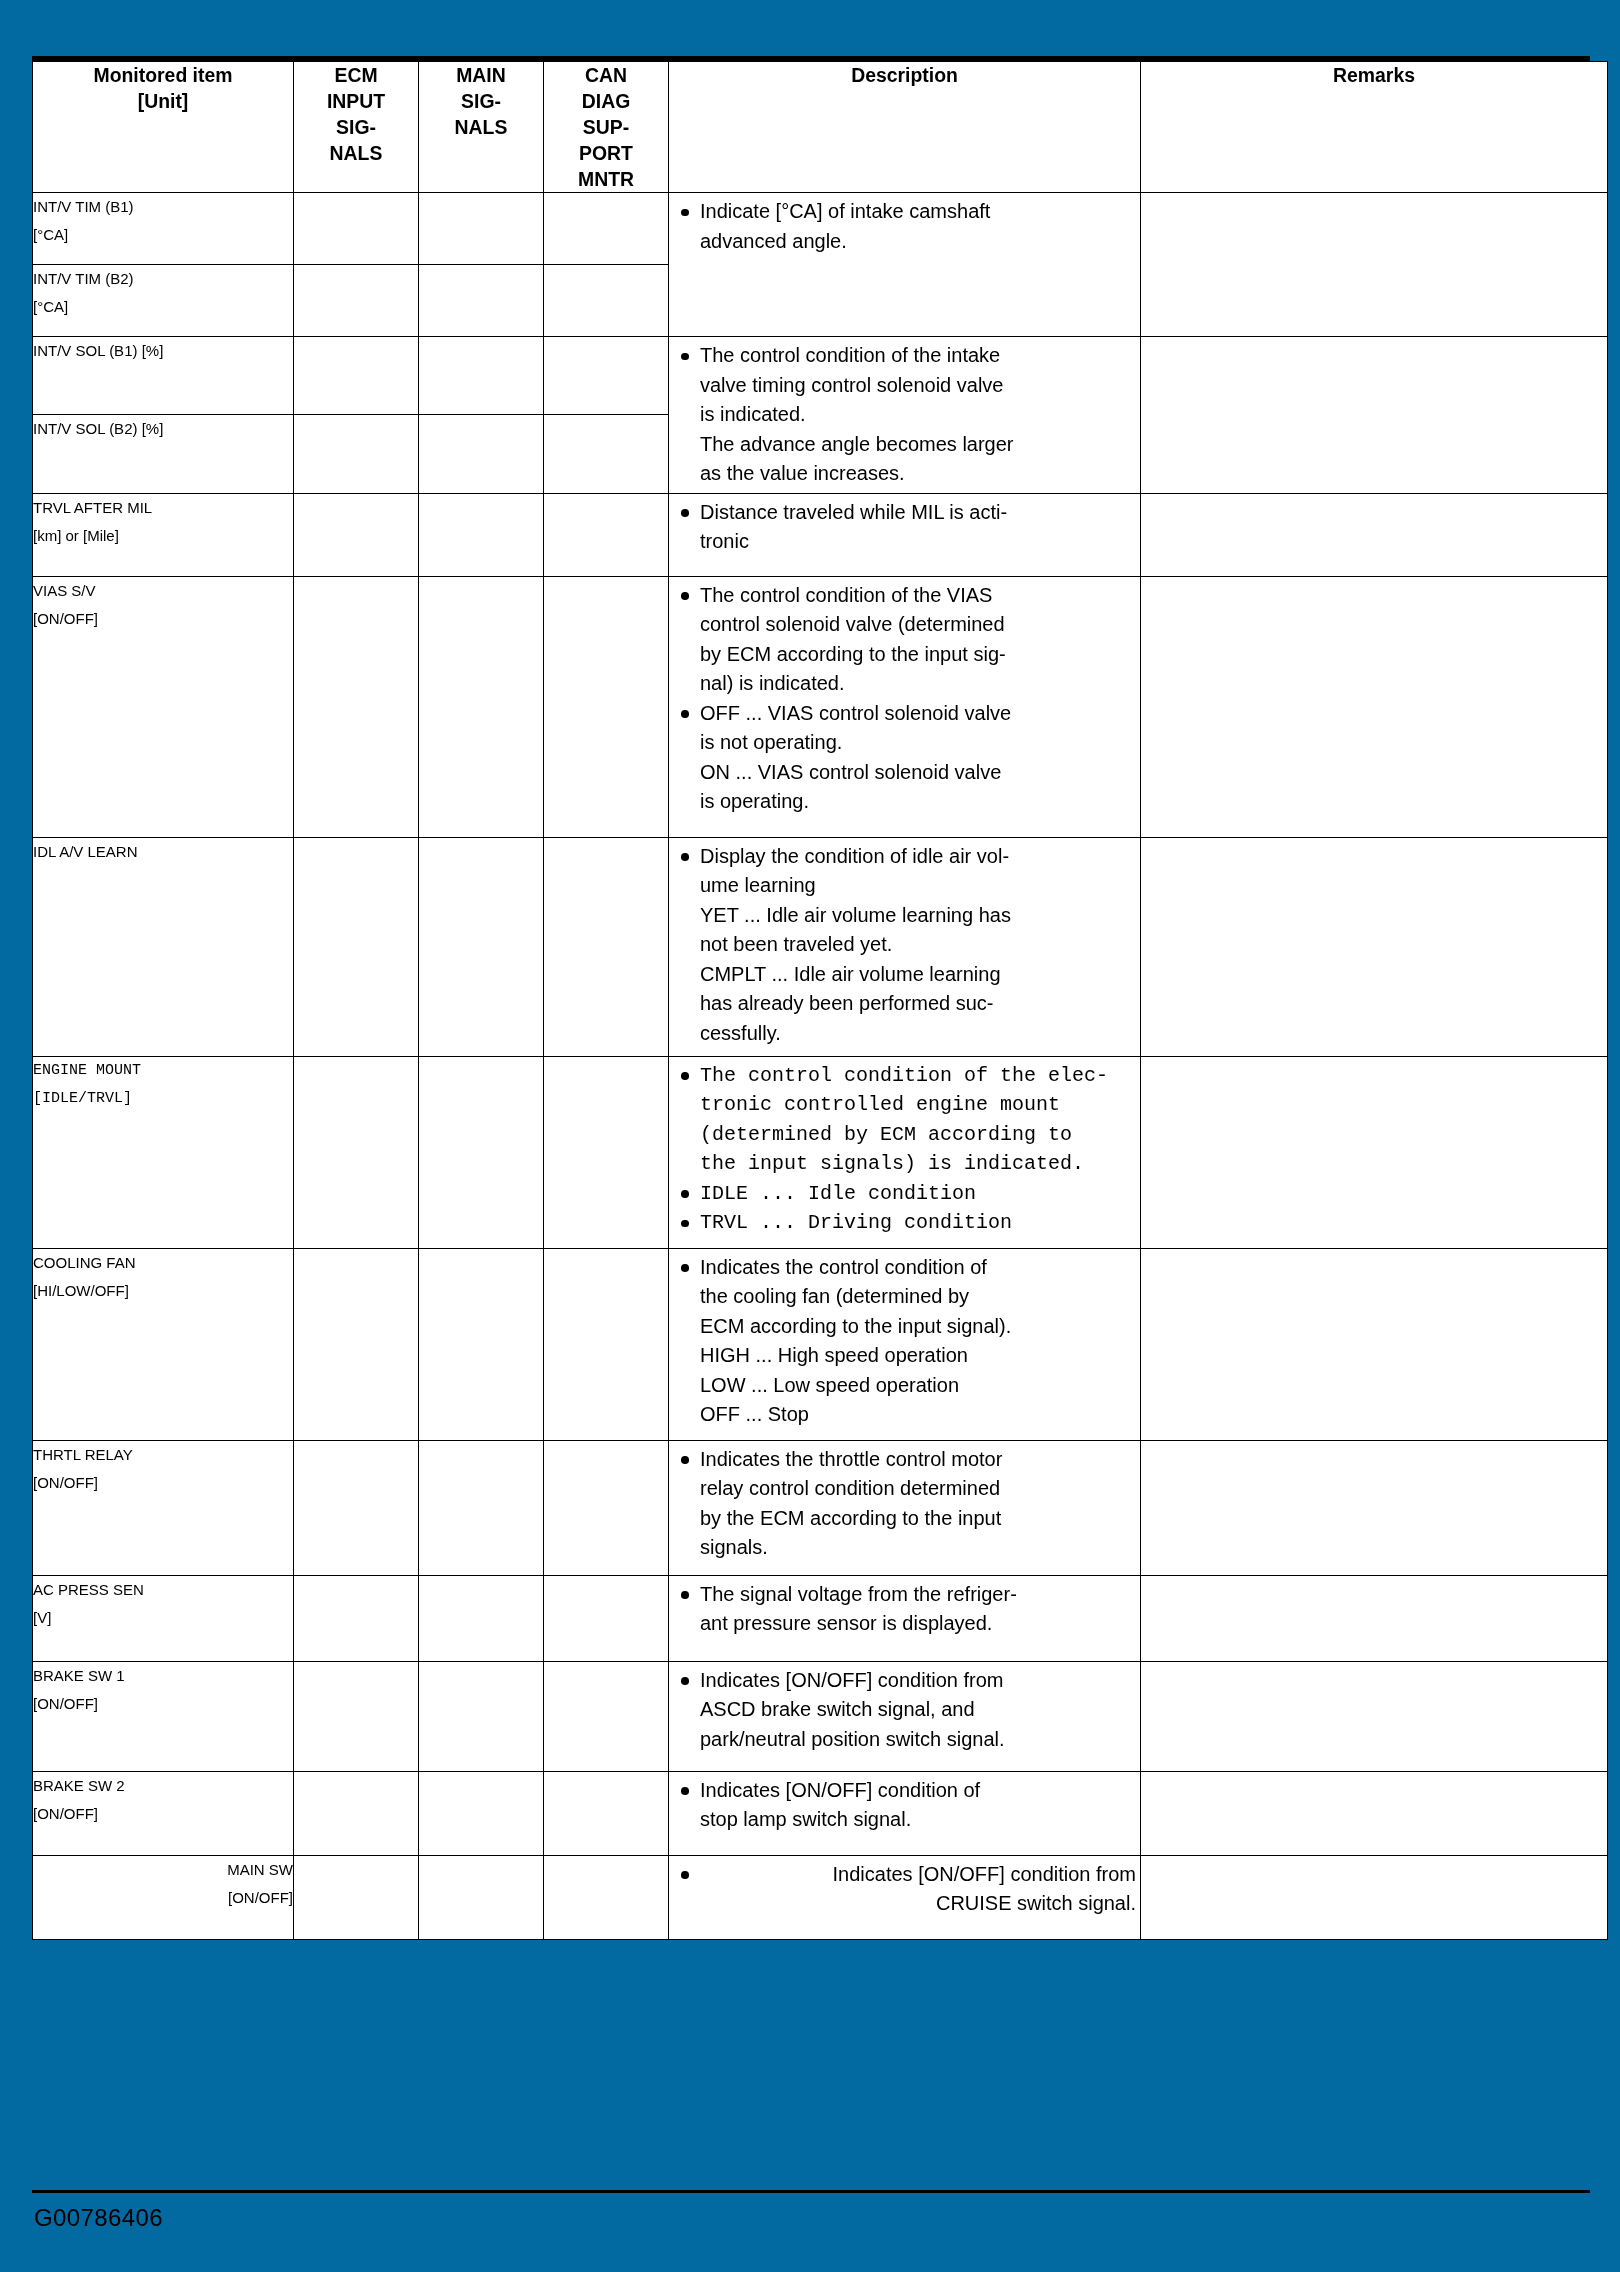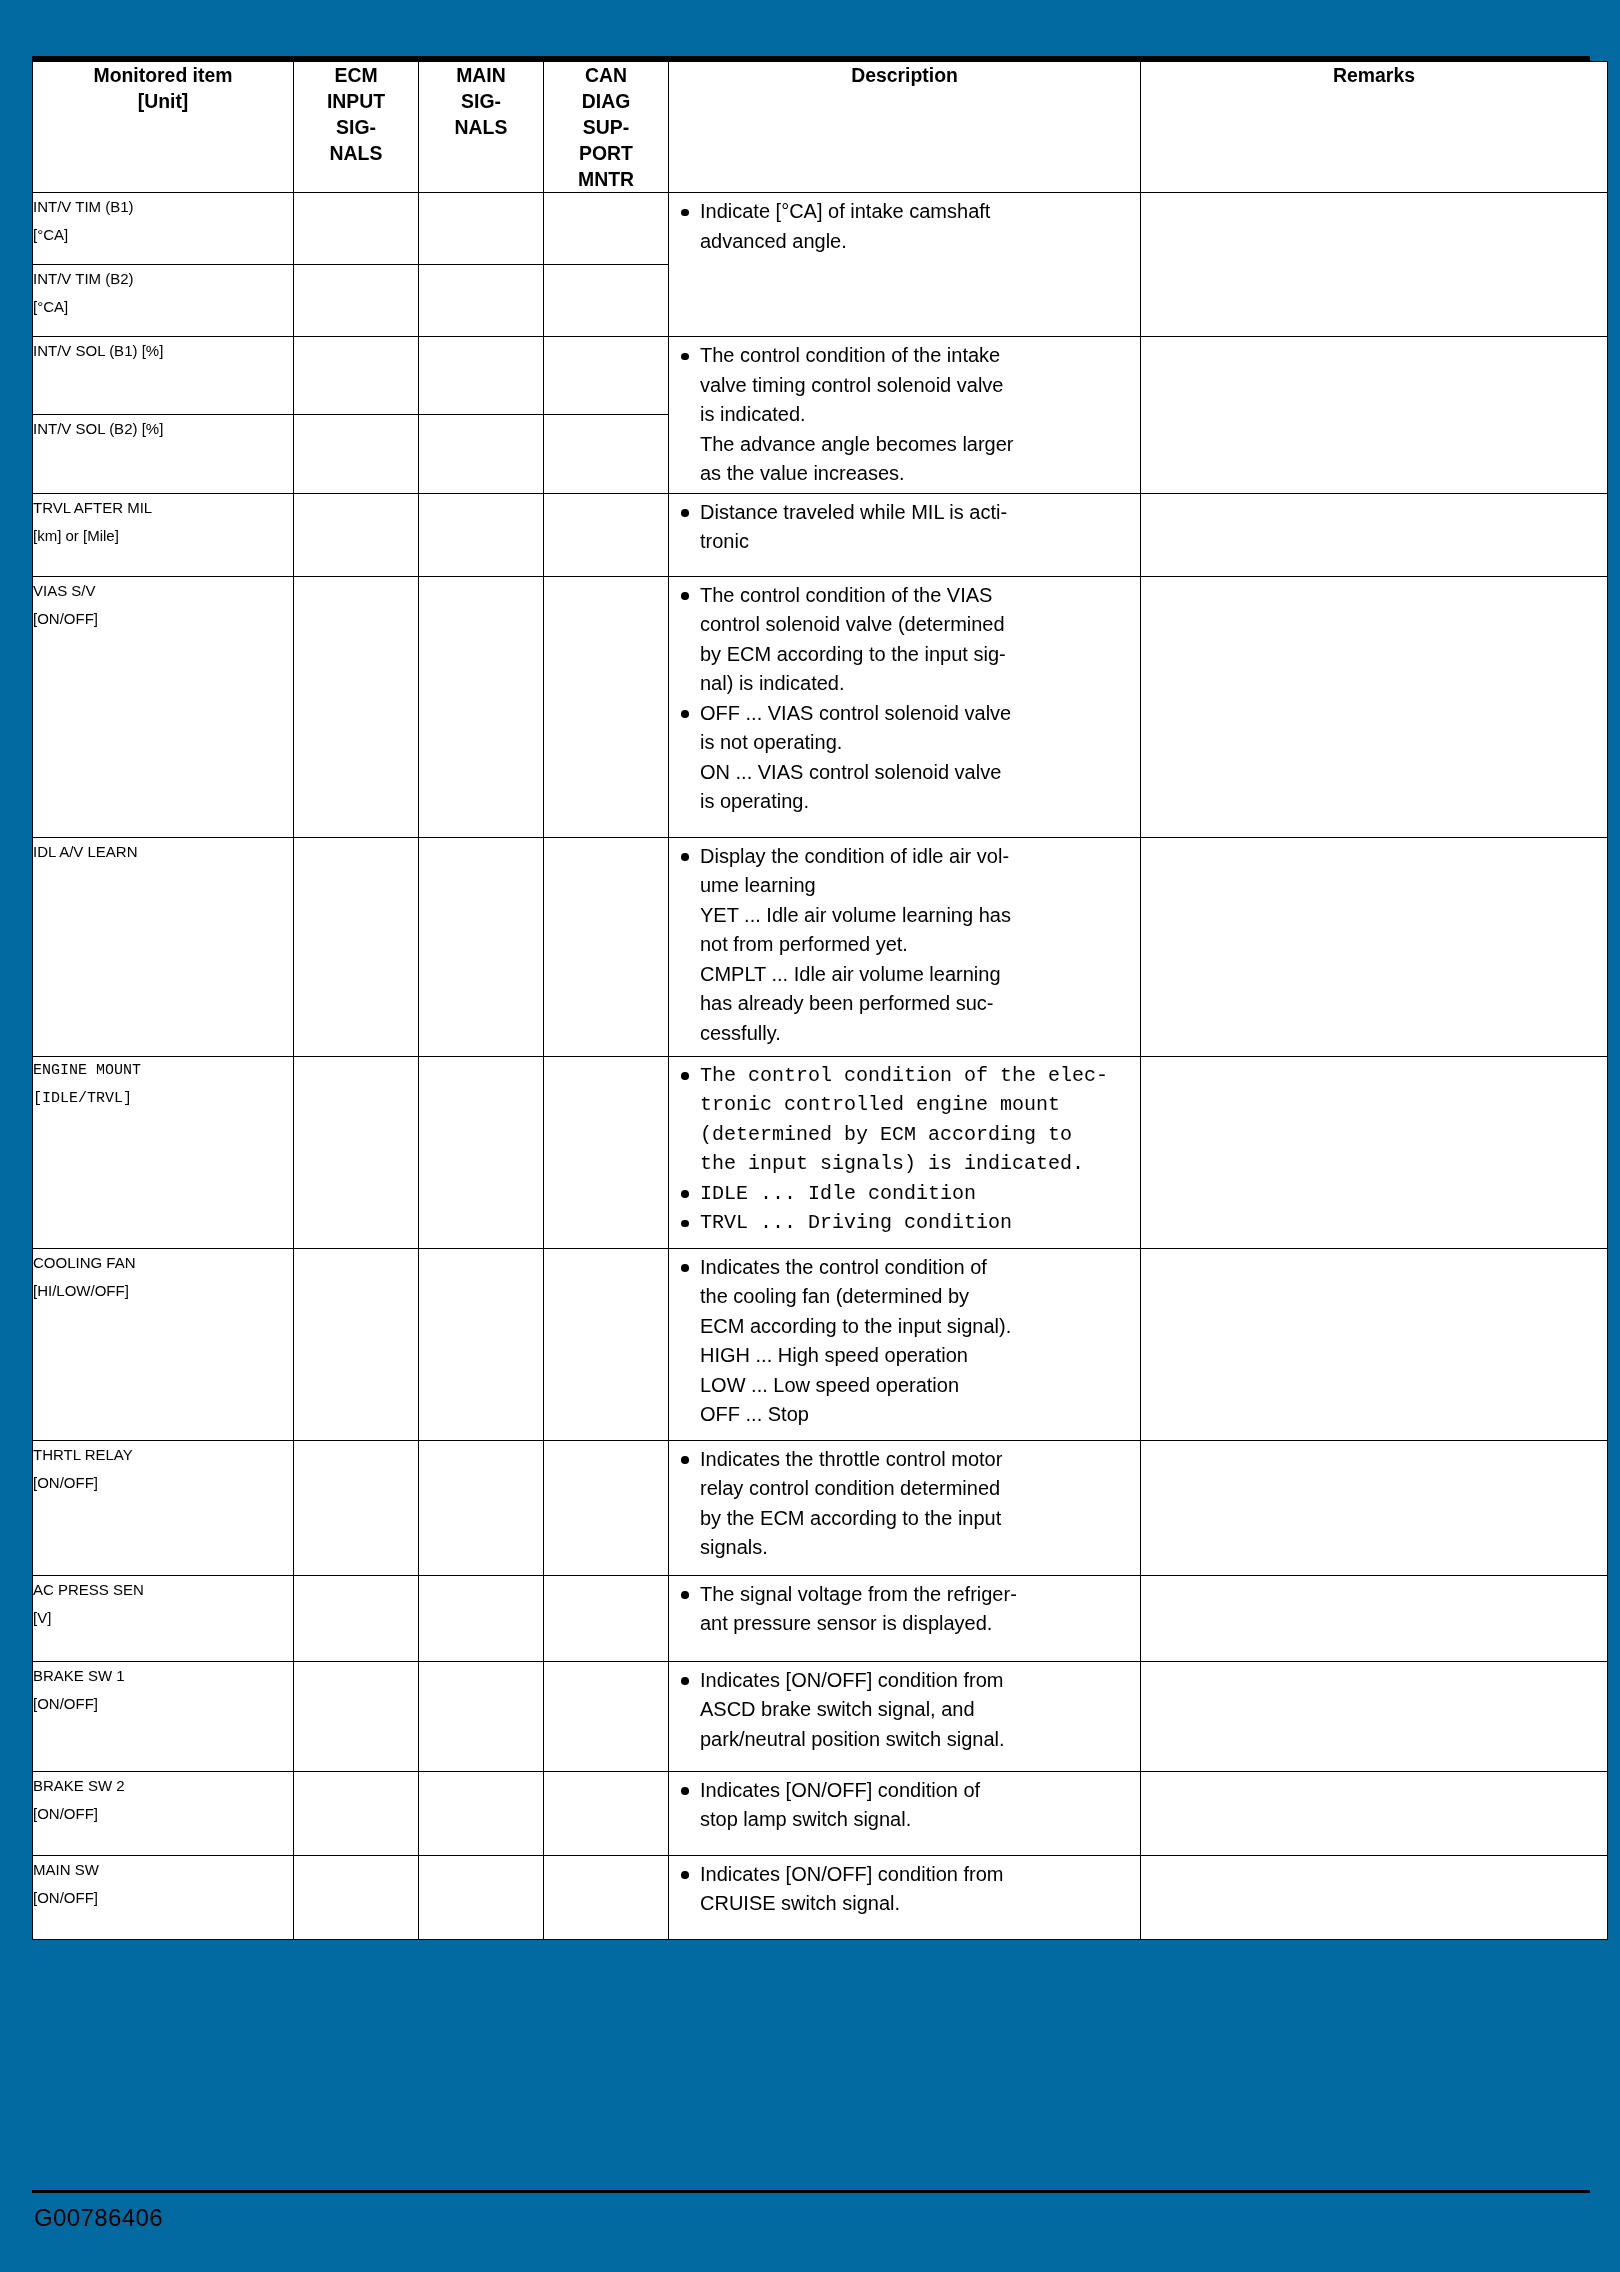--- a/index.html
+++ b/index.html
@@ -252,21 +252,21 @@
               <div>IDL A/V LEARN</div>
             </td>
             <td class="blank-cell"></td>
             <td class="blank-cell"></td>
             <td class="blank-cell"></td>
             <td class="desc-cell">
               <ul class="bullets">
                 <li>Display the condition of idle air vol-</li>
                 <li class="nobullet">ume learning</li>
                 <li class="nobullet">YET ... Idle air volume learning has</li>
-                <li class="nobullet">not from performed yet.</li>
+                <li class="nobullet">not been traveled yet.</li>
                 <li class="nobullet">CMPLT ... Idle air volume learning</li>
                 <li class="nobullet">has already been performed suc-</li>
                 <li class="nobullet">cessfully.</li>
               </ul>
             </td>
             <td class="rem-cell"></td>
           </tr>
           <tr style="height: 192px; font-family: Liberation Mono, monospace;">
             <td class="item-cell">
               <div>ENGINE MOUNT</div>
@@ -367,21 +367,21 @@
             <td class="blank-cell"></td>
             <td class="blank-cell"></td>
             <td class="desc-cell">
               <ul class="bullets">
                 <li>Indicates [ON/OFF] condition of</li>
                 <li class="nobullet">stop lamp switch signal.</li>
               </ul>
             </td>
             <td class="rem-cell"></td>
           </tr>
-          <tr style="height: 84px;">
+          <tr style="height: 84px; text-align: right;">
             <td class="item-cell">
               <div>MAIN SW</div>
               <div>[ON/OFF]</div>
             </td>
             <td class="blank-cell"></td>
             <td class="blank-cell"></td>
             <td class="blank-cell"></td>
             <td class="desc-cell">
               <ul class="bullets">
                 <li>Indicates [ON/OFF] condition from</li>

